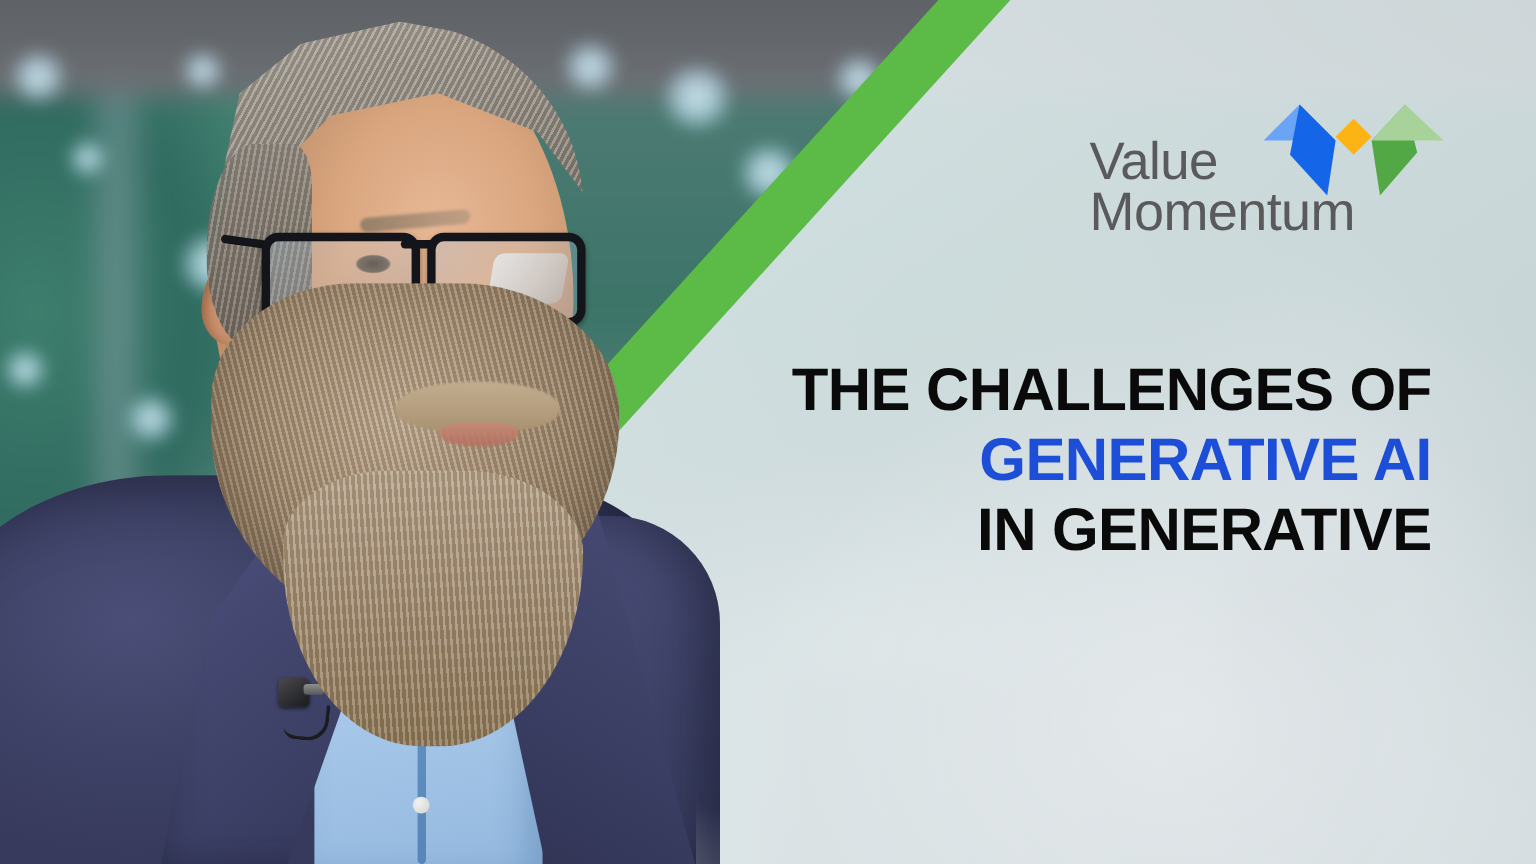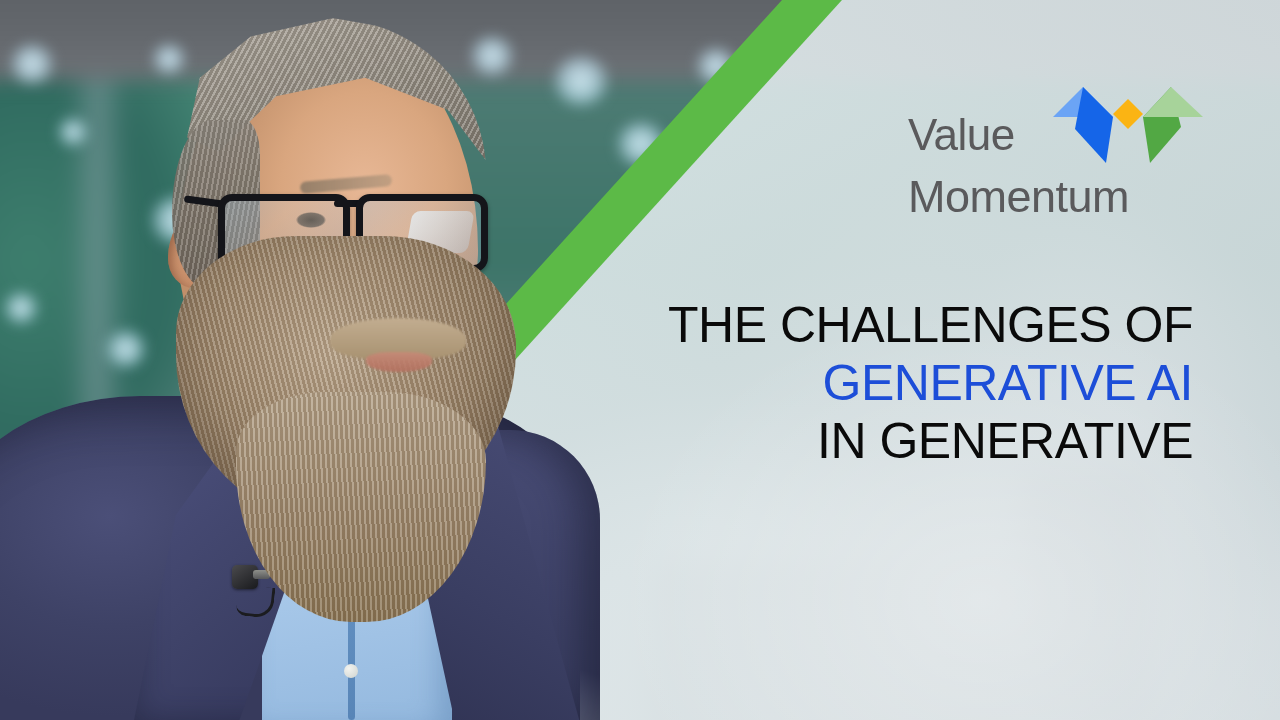--- a/index.html
+++ b/index.html
@@ -376,21 +376,21 @@
 
   
   .title-block {
     position: absolute;
     right: 87px;
     top: 296px;
     text-align: right;
     width: 620px;
   }
   .title-line {
-    font-weight: 400;
+    font-weight: 700;
     font-size: 50px;
     line-height: 58px;
     letter-spacing: -0.5px;
     color: #0a0a0a;
     white-space: nowrap;
   }
   .title-line.accent { color: #1568f0; }
 </style>
 </head>
 <body>
@@ -471,21 +471,21 @@
 
         <polygon points="75,18 90,33 75,48 60,33" fill="#fbb413"></polygon>
 
         <polygon points="118,6 128,46 97,82 90,36" fill="#52a844"></polygon>
 
         <polygon points="118,6 150,36 90,36" fill="#a7d39a"></polygon>
       </svg>
     </div>
 
     <div class="logo-word" style="color: rgb(90, 90, 92);">Value</div>
-    <div class="logo-word second" style="color: rgb(90, 90, 92); margin-top: 20px;">Momentum</div>
+    <div class="logo-word second" style="color: rgb(90, 90, 92);">Momentum</div>
   </div>
 
   <div class="title-block">
     <div class="title-line" style="color: rgb(10, 10, 10);">THE CHALLENGES OF</div>
     <div class="title-line accent" style="color: #1d4ed8;">GENERATIVE AI</div>
     <div class="title-line" style="color: rgb(10, 10, 10);">IN GENERATIVE</div>
   </div>
 
 </div>
 

